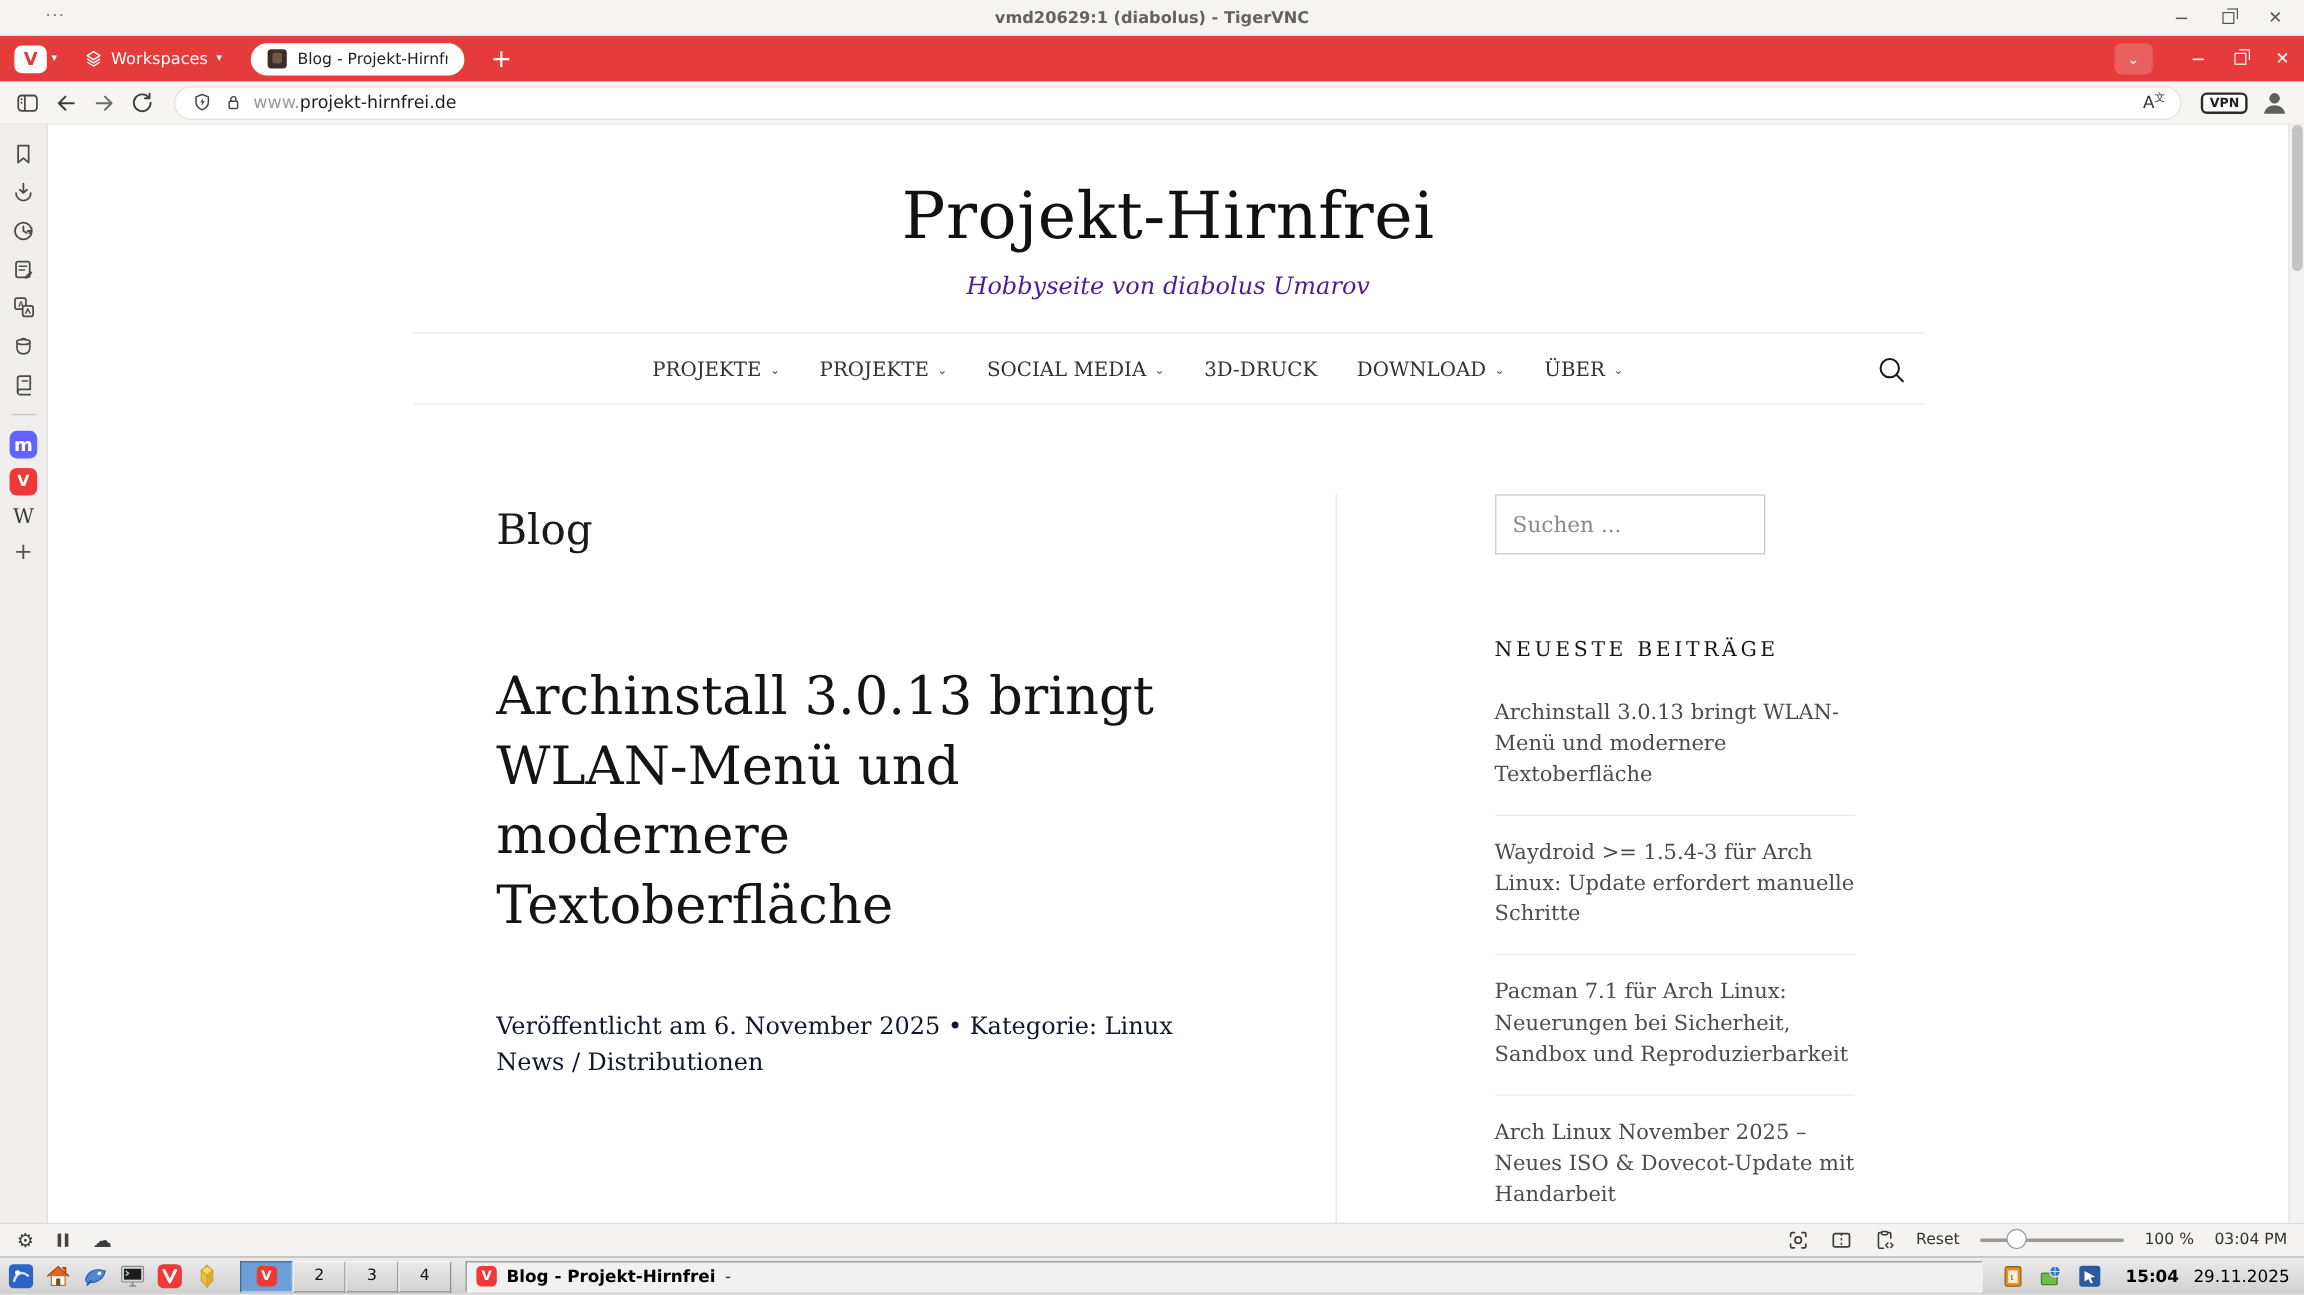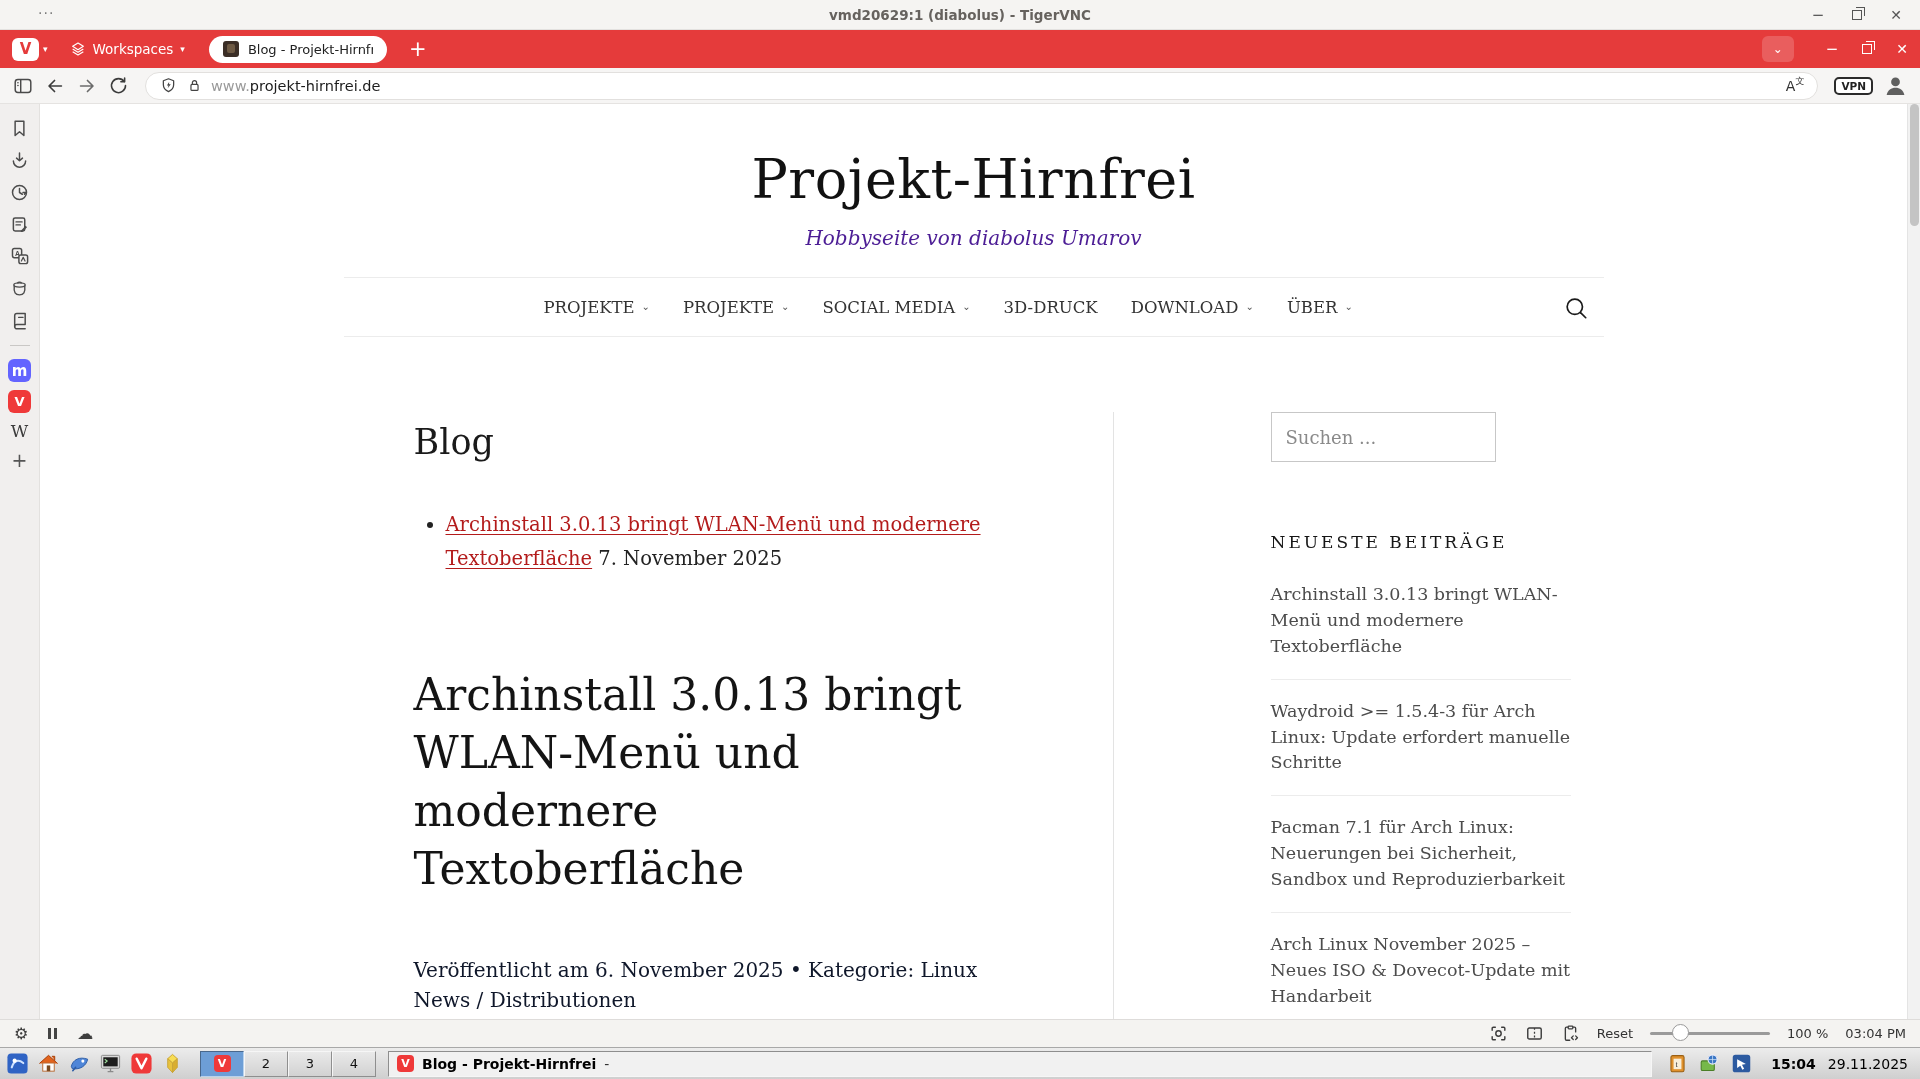--- a/index.html
+++ b/index.html
@@ -57,33 +57,33 @@
   .page { flex:1 1 auto; background:#fff; overflow:hidden; }
   .scrollbar { width:13px; background:#f2f2f2; border-left:1px solid #e4e4e4; position:relative; flex:0 0 auto; }
   .sb-thumb { position:absolute; top:0; left:2px; width:9px; height:122px; background:#c4c4c4; border-radius:5px; }
 
   
   .container { width:1260px; margin:0 auto; font-family:"DejaVu Serif","Liberation Serif",serif; color:#1a1a1a; }
   .site-header { text-align:center; padding-top:44px; }
   .site-title { font-size:54px; font-weight:400; color:#111; letter-spacing:.5px; }
   .tagline { margin-top:15px; font-style:italic; color:#4c1d95; font-size:20px; }
   .mainnav { margin-top:27px; border-top:1px solid #ececec; border-bottom:1px solid #ececec; height:60px; display:flex; align-items:center; padding-left:200px; position:relative; font-size:16.5px; color:#333; }
-  .nav-item { margin-right:33px; display:flex; gap:7px; cursor:pointer; white-space:nowrap; }
+  .nav-item { margin-right:33px; display:flex; gap:7px; align-items:center; cursor:pointer; white-space:nowrap; }
   .nav-caret { font-size:10px; color:#555; margin-top:3px; }
   .nav-search { position:absolute; right:14px; top:17px; }
 
   .content { display:flex; margin-top:75px;gap:48px; }
   .maincol { width:770px; border-right:1px solid #e3e3e3; padding-left:70px; padding-bottom:60px; flex:0 0 auto; }
   .blog-h { font-size:35px; font-weight:400; margin-top:10px; }
   .recent-ul { margin-top:46px; margin-left:32px; width:540px; font-size:19.5px; line-height:1.75; color:#222; }
   .post-link { color:#b31b1b; text-decoration:underline; text-underline-offset:3px; cursor:pointer; }
   .article-title { font-size:44px; font-weight:400; line-height:1.32; width:575px; margin-top:90px; color:#141414; }
   .article-meta { margin-top:56px; font-size:20px; line-height:1.5; width:620px; color:#0f172a; }
 
-  .sidebar { width:312px; margin-left:109px; flex:0 0 auto; }
+  .sidebar { width:312px; margin-left:84px; flex:0 0 auto; }
   .search-input { width:225px; height:50px; border:1px solid #c7c7c7; font-family:"DejaVu Serif",serif; font-size:18px; padding:0 14px; color:#333; background:#fff; }
   .search-input::placeholder { color:#8a8a8a; }
   .widget-title { margin-top:70px; font-size:17px; letter-spacing:3px; color:#161616; font-weight:400; }
   .posts { margin-top:22px; font-size:17.5px; line-height:1.48; color:#4c4c4c; list-style:none; width:300px; }
   .posts li { padding:19px 0; border-bottom:1px solid #ececec; cursor:pointer; }
   .posts li:first-child { padding-top:8px; }
 
   
   .statusbar { height:28px; background:#f4f3f1; border-top:1px solid #dedcda; display:flex; align-items:center; padding:0 14px; gap:20px; color:#3e3e3e; flex:0 0 auto; }
   .pauseico { display:flex; gap:3px; }
@@ -285,23 +285,20 @@
             <svg width="27" height="27" viewBox="0 0 24 24">
                 <circle cx="10.5" cy="10.5" r="6.8" fill="none" stroke="#1a1a1a" stroke-width="1.5"></circle>
                 <path d="m15.6 15.6 4.6 4.6" stroke="#1a1a1a" stroke-width="1.5" stroke-linecap="round"></path>
               </svg>
           </span>
         </div>
 
         <div class="content">
           <div class="maincol">
             <h2 class="blog-h">Blog</h2>
-            <ul class="recent-ul">
-              <li><a class="post-link">Archinstall 3.0.13 bringt WLAN-Menü und modernere Textoberfläche</a><span class="post-date"> 7. November 2025</span></li>
-            </ul>
             <h1 class="article-title">Archinstall 3.0.13 bringt WLAN-Menü und modernere Textoberfläche</h1>
             <p class="article-meta">Veröffentlicht am 6. November 2025 • Kategorie: Linux News / Distributionen</p>
 
           </div>
 
           <div class="sidebar">
             <input class="search-input" type="text" placeholder="Suchen ..." style="">
             <div class="widget-title">NEUESTE BEITRÄGE</div>
             <ul class="posts">
               <li>Archinstall 3.0.13 bringt WLAN-Menü und modernere Textoberfläche</li>

